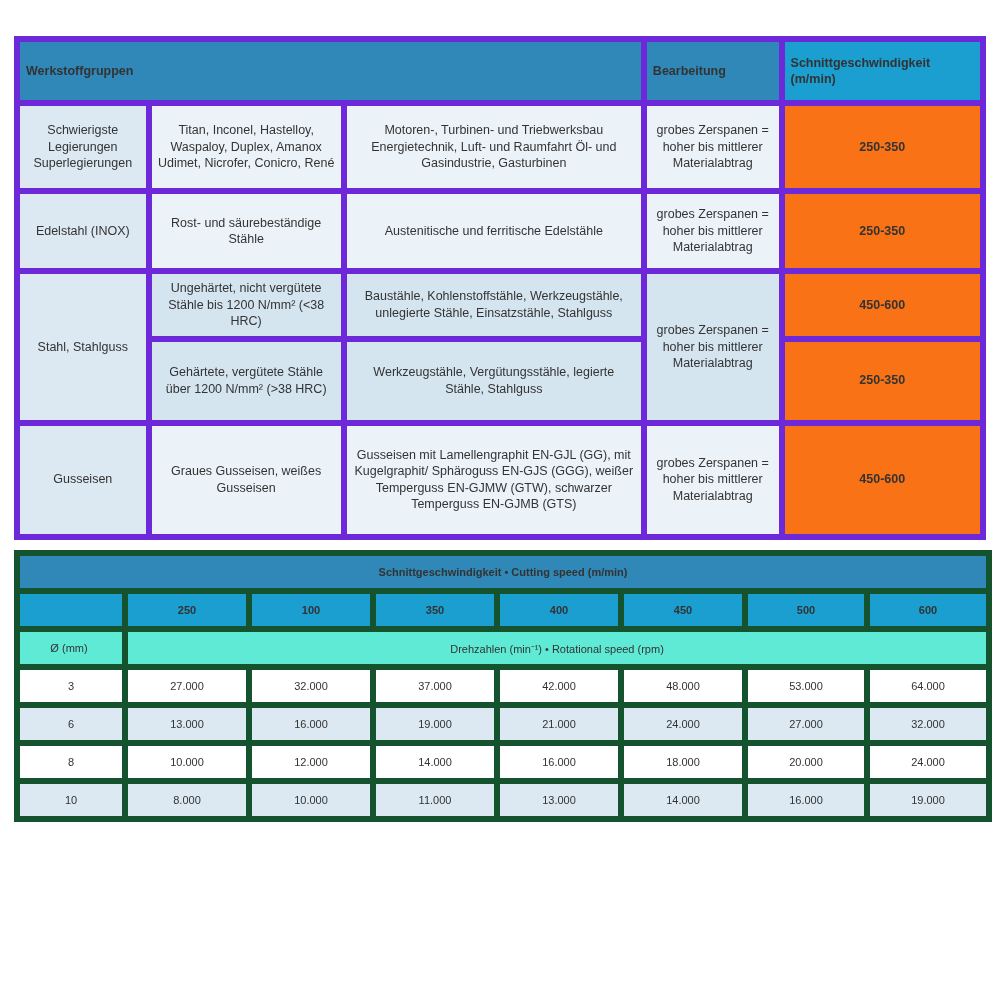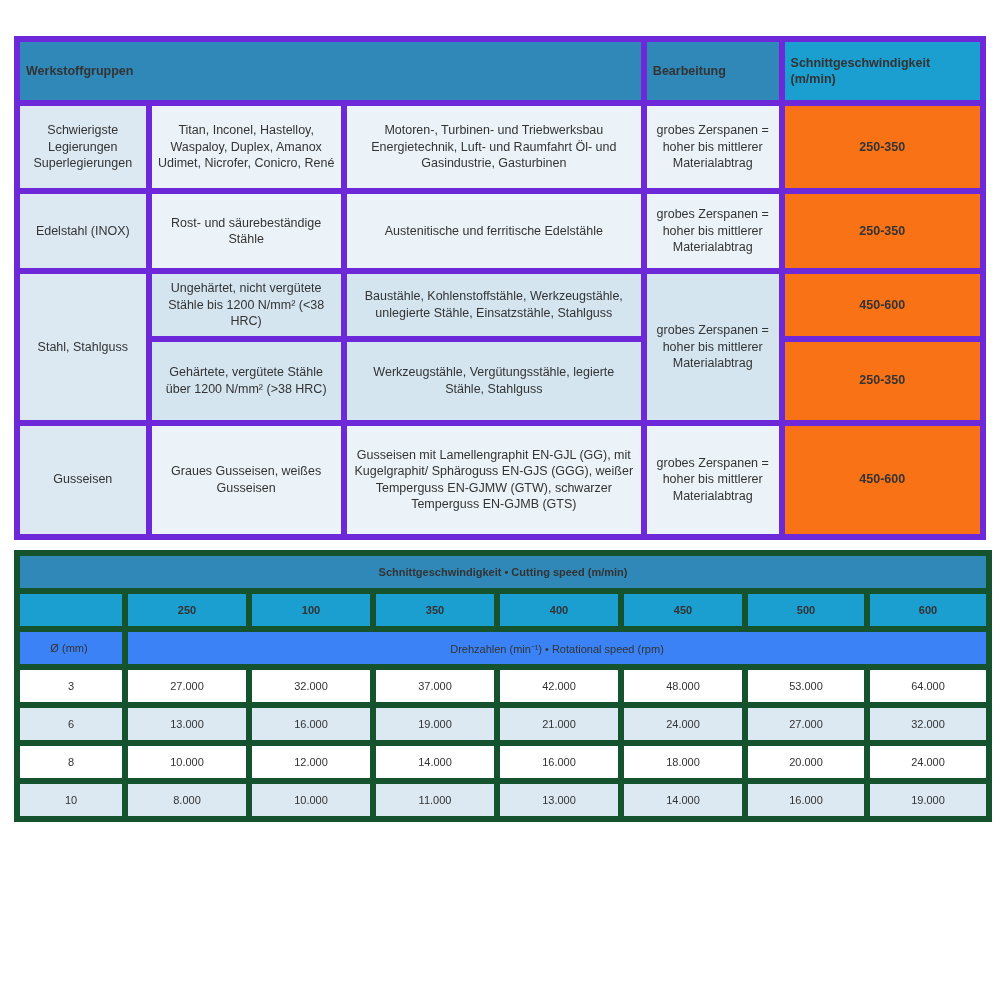--- a/index.html
+++ b/index.html
@@ -92,21 +92,21 @@
   .t2-colhead {
     background: #1b9ed0;
     color: #ffffff;
     font-weight: bold;
     font-size: 12.5px;
     height: 26px;
   }
   .t2-colhead.first { background: #1b9ed0; }
 
   .t2-sub {
-    background: #3b82f6;
+    background: #5eead4;
     text-align: left;
     padding-left: 12px;
     font-size: 12.5px;
     height: 26px;
   }
   .t2-sub.dia { text-align: center; padding-left: 0; }
 
   .row-a td { background: #ffffff; }
   .row-b td { background: #dce9f2; }
 

